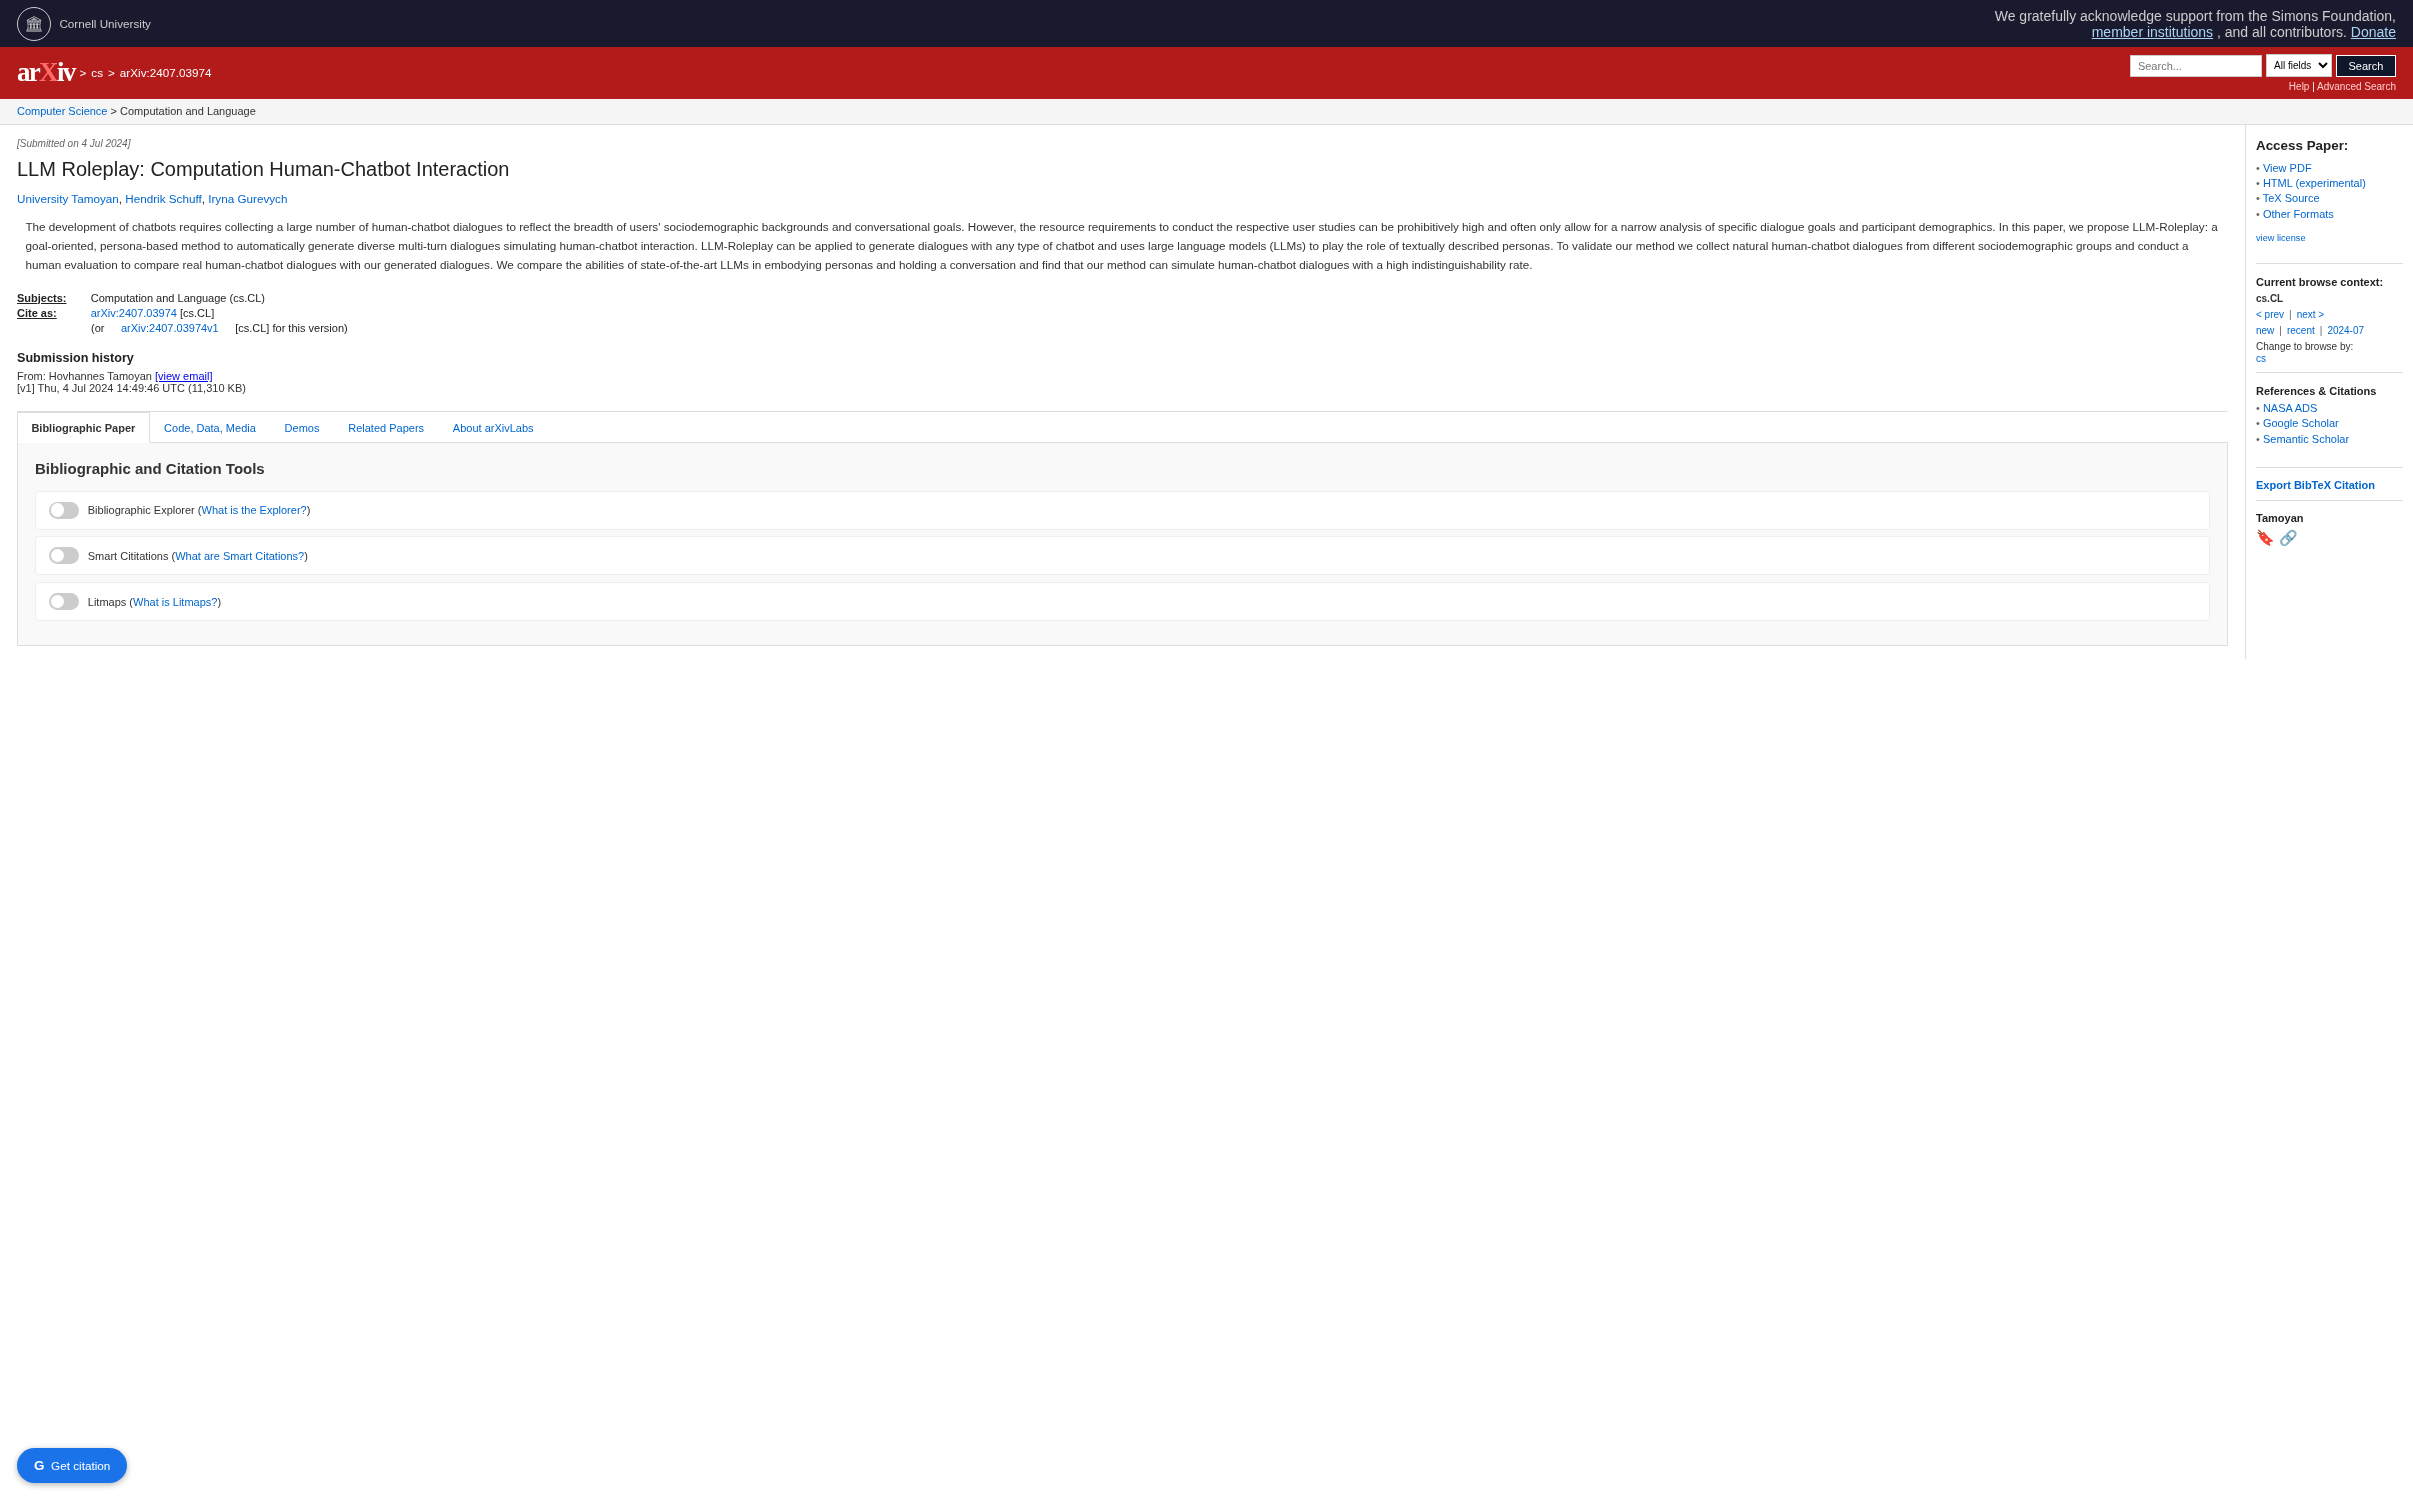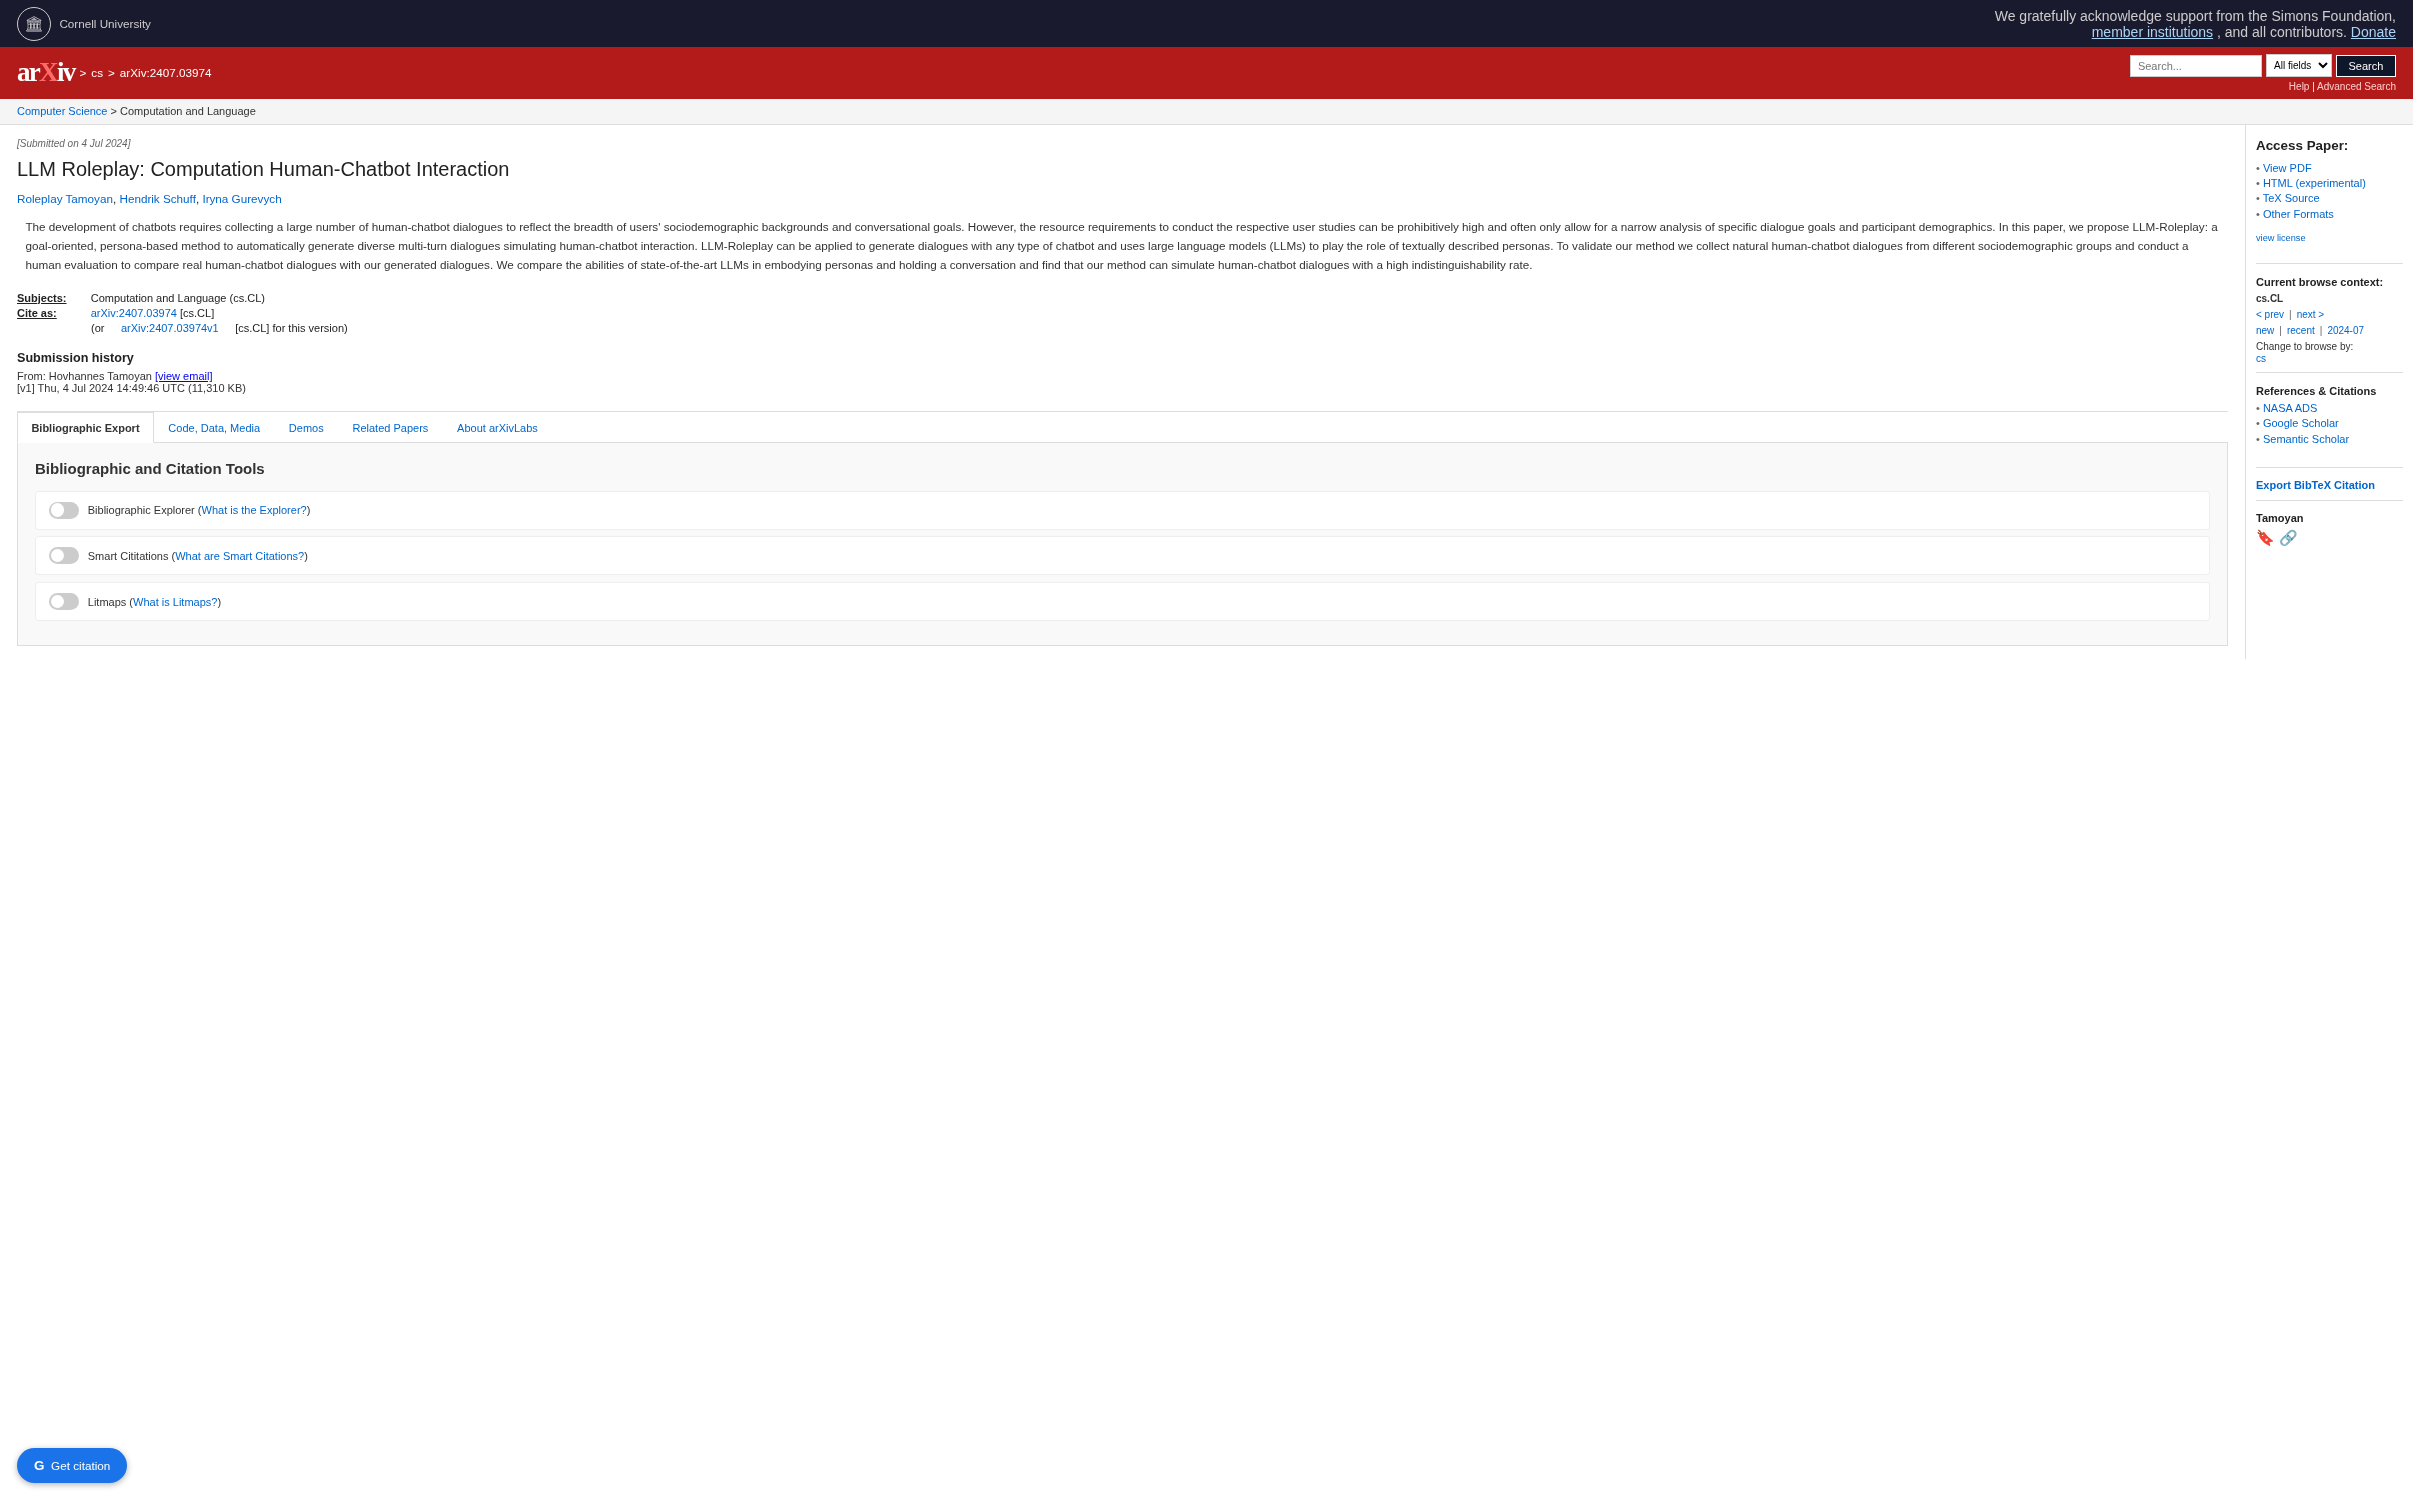--- a/index.html
+++ b/index.html
@@ -436,21 +436,21 @@
 </div>
 
 <div id="main">
 
   <div id="content">
 
     <p class="submitted-date">[Submitted on 4 Jul 2024]</p>
     <h1 class="paper-title">LLM Roleplay: Computation Human-Chatbot Interaction</h1>
 
     <div class="authors">
-      <a href="#">Roleplay Tamoyan</a><span>, </span><a href="#">Hendrik Schuff</a><span>, </span><a href="#">Iryna Gurevych</a>
+      <a href="#">University Tamoyan</a><span>, </span><a href="#">Hendrik Schuff</a><span>, </span><a href="#">Iryna Gurevych</a>
     </div>
 
     <p class="abstract">The development of chatbots requires collecting a large number of human-chatbot dialogues to reflect the breadth of users' sociodemographic backgrounds and conversational goals. However, the resource requirements to conduct the respective user studies can be prohibitively high and often only allow for a narrow analysis of specific dialogue goals and participant demographics. In this paper, we propose LLM-Roleplay: a goal-oriented, persona-based method to automatically generate diverse multi-turn dialogues simulating human-chatbot interaction. LLM-Roleplay can be applied to generate dialogues with any type of chatbot and uses large language models (LLMs) to play the role of textually described personas. To validate our method we collect natural human-chatbot dialogues from different sociodemographic groups and conduct a human evaluation to compare real human-chatbot dialogues with our generated dialogues. We compare the abilities of state-of-the-art LLMs in embodying personas and holding a conversation and find that our method can simulate human-chatbot dialogues with a high indistinguishability rate.</p>
 
     <div class="metadata">
       <div class="row">
         <span class="label">Subjects:</span>
         <span>Computation and Language (cs.CL)</span>
       </div>
       <div class="row">
@@ -471,21 +471,21 @@
       <h3>Submission history</h3>
       <p>
         <span>From: Hovhannes Tamoyan</span>
         <a href="#">[view email]</a>
       </p>
       <p>[v1] Thu, 4 Jul 2024 14:49:46 UTC (11,310 KB)</p>
     </div>
 
     <div id="tabs-section">
       <div class="tabs-bar">
-        <a class="tab active" href="#">Bibliographic Export</a>
+        <a class="tab active" href="#">Bibliographic Paper</a>
         <a class="tab" href="#">Code, Data, Media</a>
         <a class="tab" href="#">Demos</a>
         <a class="tab" href="#">Related Papers</a>
         <a class="tab" href="#">About arXivLabs</a>
       </div>
 
       <div class="tab-content">
         <h2>Bibliographic and Citation Tools</h2>
 
         <div class="tool-row">

